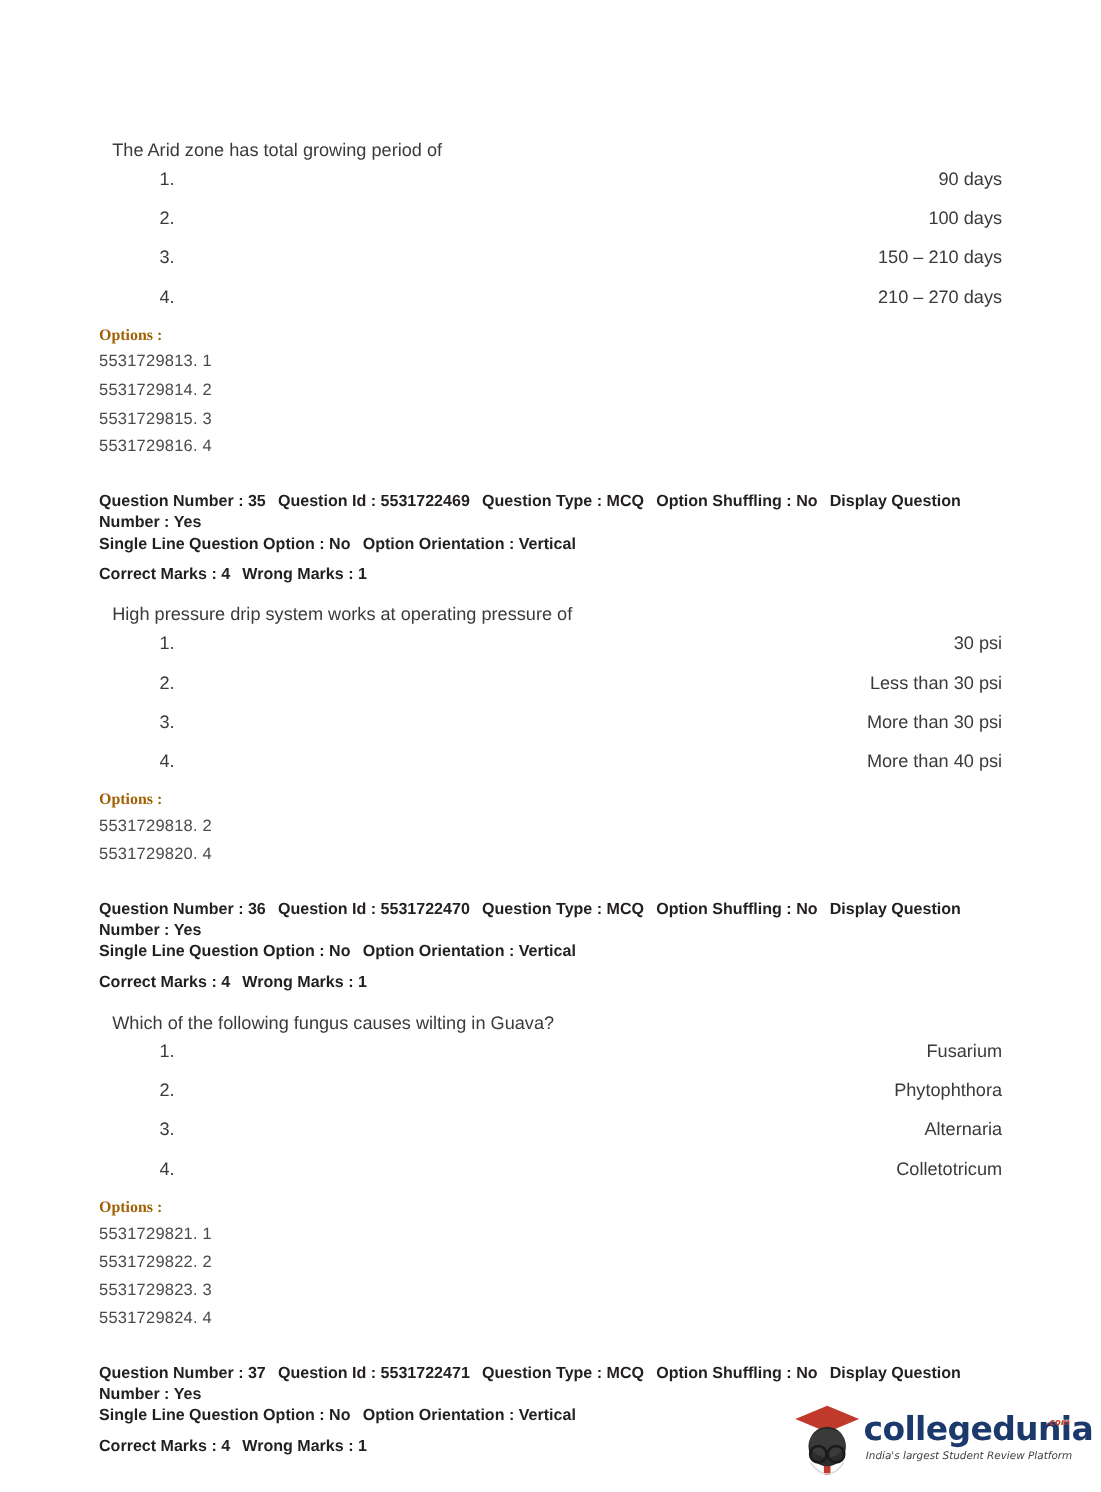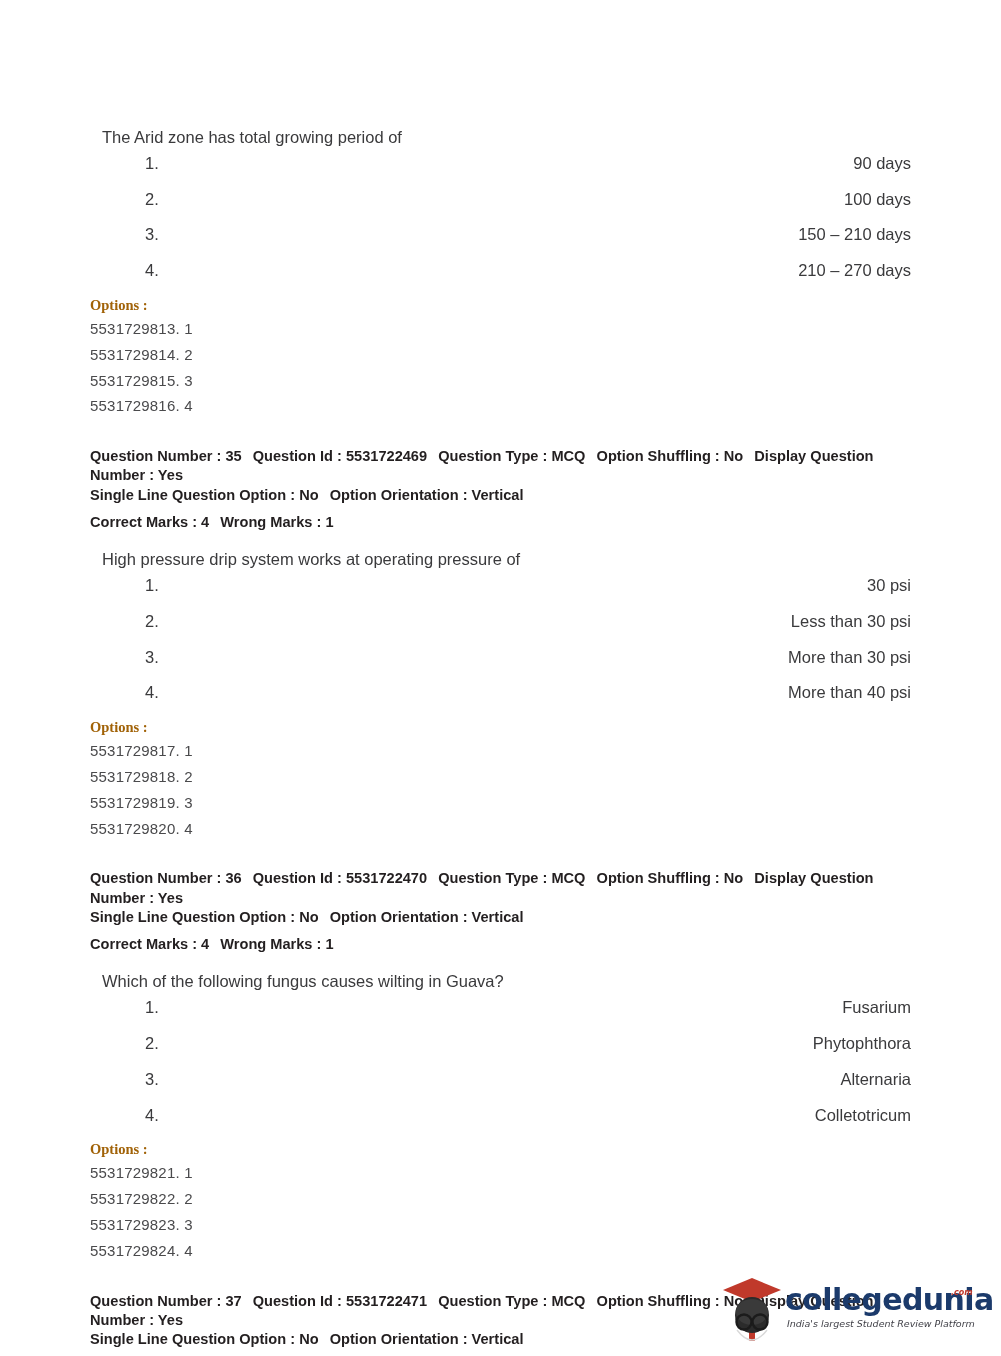--- a/index.html
+++ b/index.html
@@ -202,23 +202,21 @@
         <span class="opt-num">3.</span>
         <span class="opt-label">More than 30 psi</span>
       </li>
       <li>
         <span class="opt-num">4.</span>
         <span class="opt-label">More than 40 psi</span>
       </li>
     </ul>
     <div class="opts-head">Options :</div>
     <ul class="opt-ids">
-      <li>5531729817. 1</li>
       <li>5531729818. 2</li>
-      <li>5531729819. 3</li>
       <li>5531729820. 4</li>
     </ul>
   </div>
 
   <div class="qmeta">
     <span>Question Number : 36</span><span class="sp"></span>
     <span>Question Id : 5531722470</span><span class="sp"></span>
     <span>Question Type : MCQ</span><span class="sp"></span>
     <span>Option Shuffling : No</span><span class="sp"></span>
     <span>Display Question Number : Yes</span>

